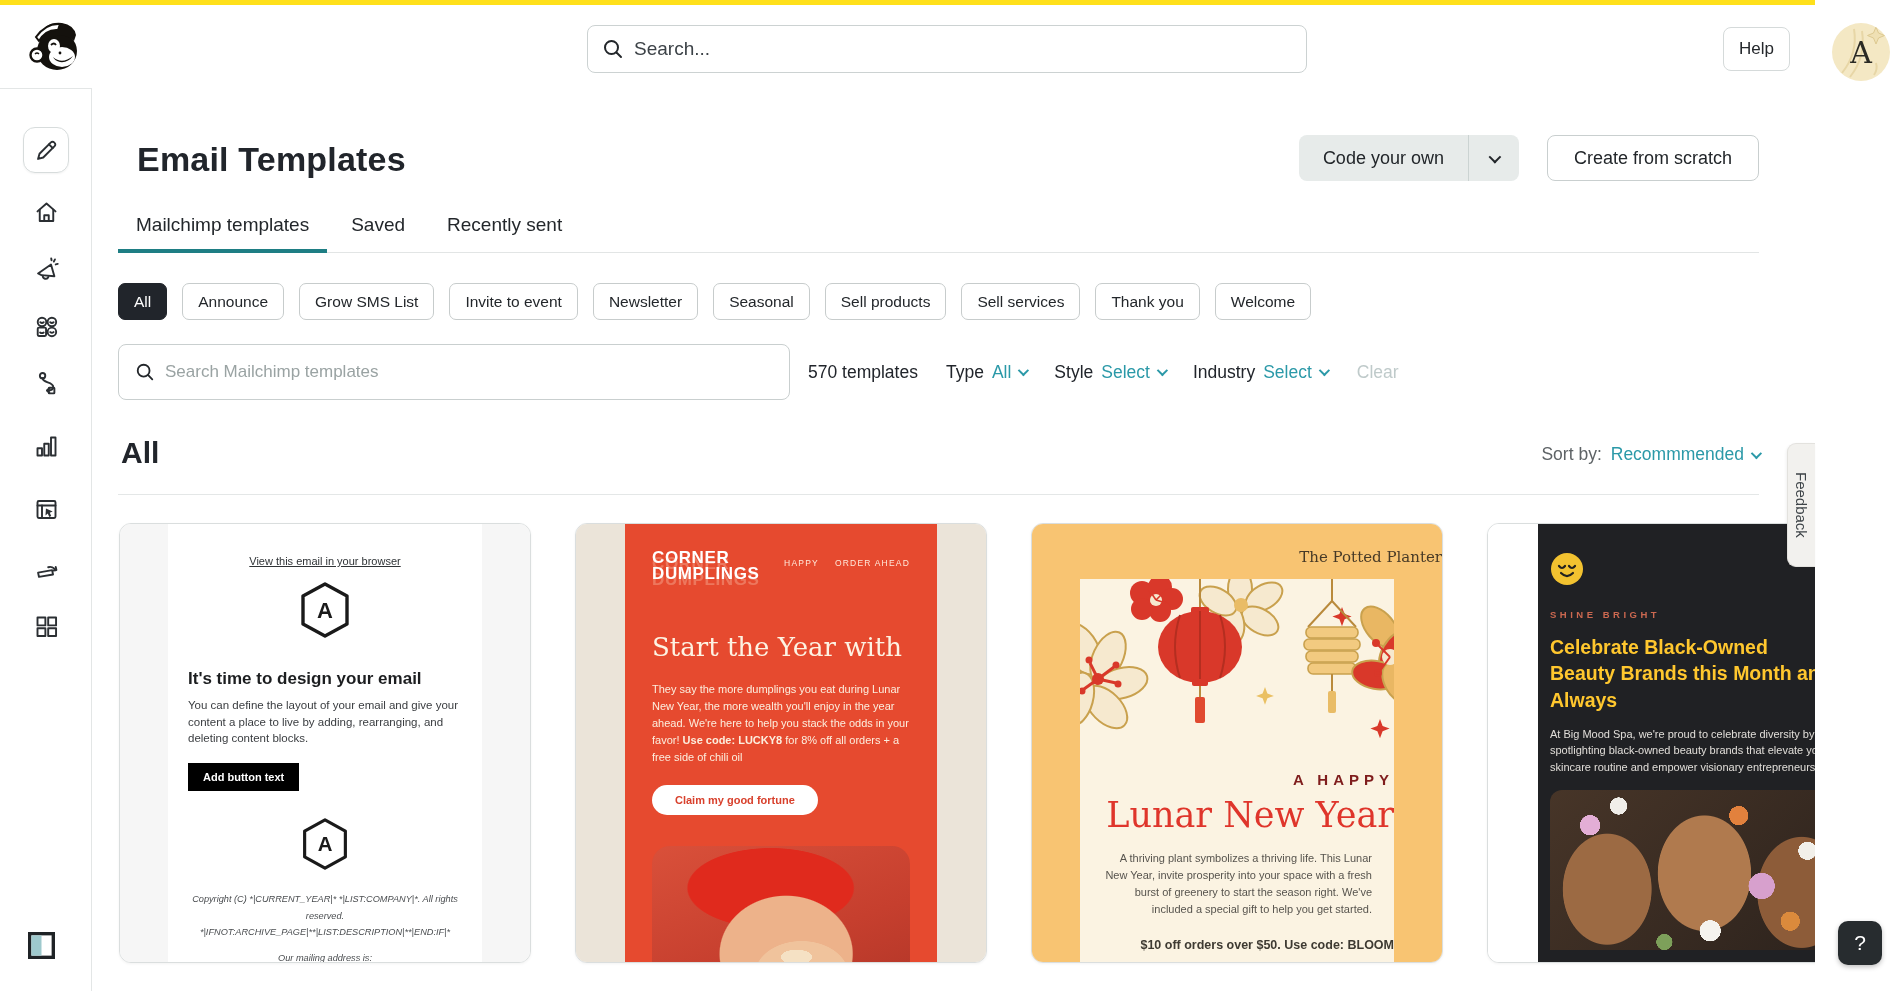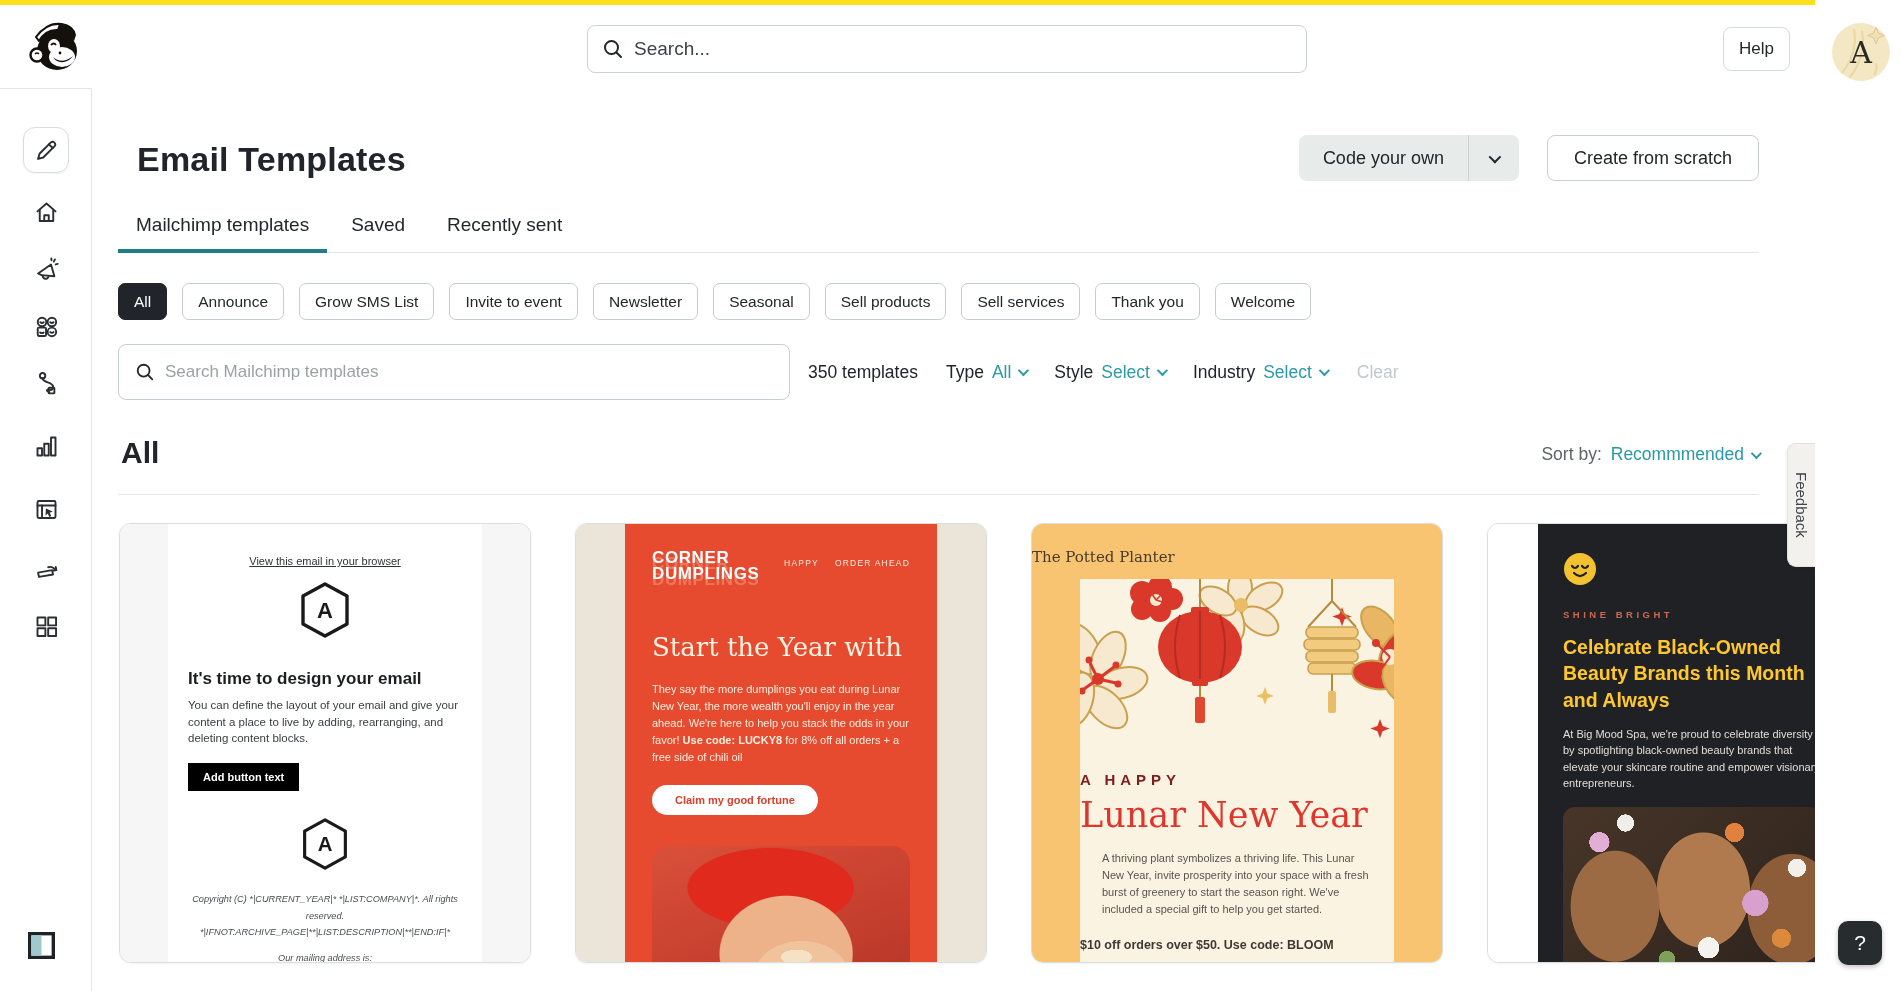--- a/index.html
+++ b/index.html
@@ -109,31 +109,31 @@
     border-radius:999px; padding:9px 23px; margin-top:19px; }
   .photo2 { margin-top:31px; height:150px; border-radius:18px 18px 0 0;
     background:
       radial-gradient(26px 12px at 56% 74%, #f5e1c4 0 60%, transparent 61%),
       radial-gradient(80px 58px at 58% 86%, #f0c39c 0 58%, transparent 59%),
       radial-gradient(120px 105px at 52% 72%, #edb28a 0 55%, transparent 56%),
       radial-gradient(150px 72px at 46% 28%, #e02a1d 0 55%, transparent 56%),
       linear-gradient(160deg,#d9503a,#c63f2e 60%,#b23628); }
 
   
-  .email3 { height:100%; background:#f8c472; text-align:left; }
+  .email3 { height:100%; background:#f8c472; text-align:right; }
   .brand3 { font-family:"DejaVu Serif", serif; font-size:15px; color:#473a27; padding-top:24px; }
   .panel3 { margin:13px 48px 0; background:#fbf3e2; height:100%; }
   .e3-kicker { font-size:15px; font-weight:bold; letter-spacing:5px; color:#7f1d1d; padding-top:10px; }
   .e3-h { font-family:"DejaVu Serif", serif; font-size:35px; color:#df352b; margin-top:7px; }
   .e3-body { font-size:11px; line-height:1.55; color:#57544e; margin:15px 22px 0; }
   .e3-promo { font-size:12.5px; font-weight:bold; color:#3e3a32; margin-top:20px; }
 
   
   .email4 { height:100%; background:#fff; }
-  .panel4 { margin:0 50px; height:100%; background:#202124; padding:28px 25px 0; }
+  .panel4 { margin:0 50px; height:100%; background:#202124; padding:28px 12px 0; }
   .kicker4 { font-size:9.5px; font-weight:bold; letter-spacing:3.5px; color:#cb6850; margin-top:19px; }
   .h4 { font-size:19.5px; font-weight:800; line-height:1.35; color:#ffc72e; margin-top:14px; }
   .e4-body { font-size:11px; line-height:1.5; color:#e0ddd8; margin-top:13px; }
   .photo4 { margin-top:15px; height:160px; border-radius:12px 12px 0 0;
     background:
       radial-gradient(20px 20px at 14% 22%, #e3aed6 0 50%, transparent 51%),
       radial-gradient(17px 17px at 24% 10%, #f0eee9 0 50%, transparent 51%),
       radial-gradient(19px 19px at 66% 16%, #e2813d 0 50%, transparent 51%),
       radial-gradient(18px 18px at 90% 38%, #f2f0ea 0 50%, transparent 51%),
       radial-gradient(21px 21px at 56% 88%, #f5f3ee 0 50%, transparent 51%),
@@ -313,21 +313,21 @@
 
     <div class="filter-row">
       <div class="tpl-search">
         <svg width="20" height="20" viewBox="0 0 22 22" style="margin-right:10px">
           <circle cx="9.5" cy="9.5" r="6.5" fill="none" stroke="#22262a" stroke-width="2"></circle>
           <line x1="14.5" y1="14.5" x2="19" y2="19" stroke="#22262a" stroke-width="2" stroke-linecap="round"></line>
         </svg>
         <input type="text" placeholder="Search Mailchimp templates" style="">
       </div>
       <div class="filter-meta">
-        <span>350 templates</span>
+        <span>570 templates</span>
         <span class="filter-group">
           <span>Type</span>
           <span class="teal-link">
             <span>All</span>
               <span class="chev teal"></span>
           </span>
         </span>
         <span class="filter-group">
           <span>Style</span>
           <span class="teal-link">

